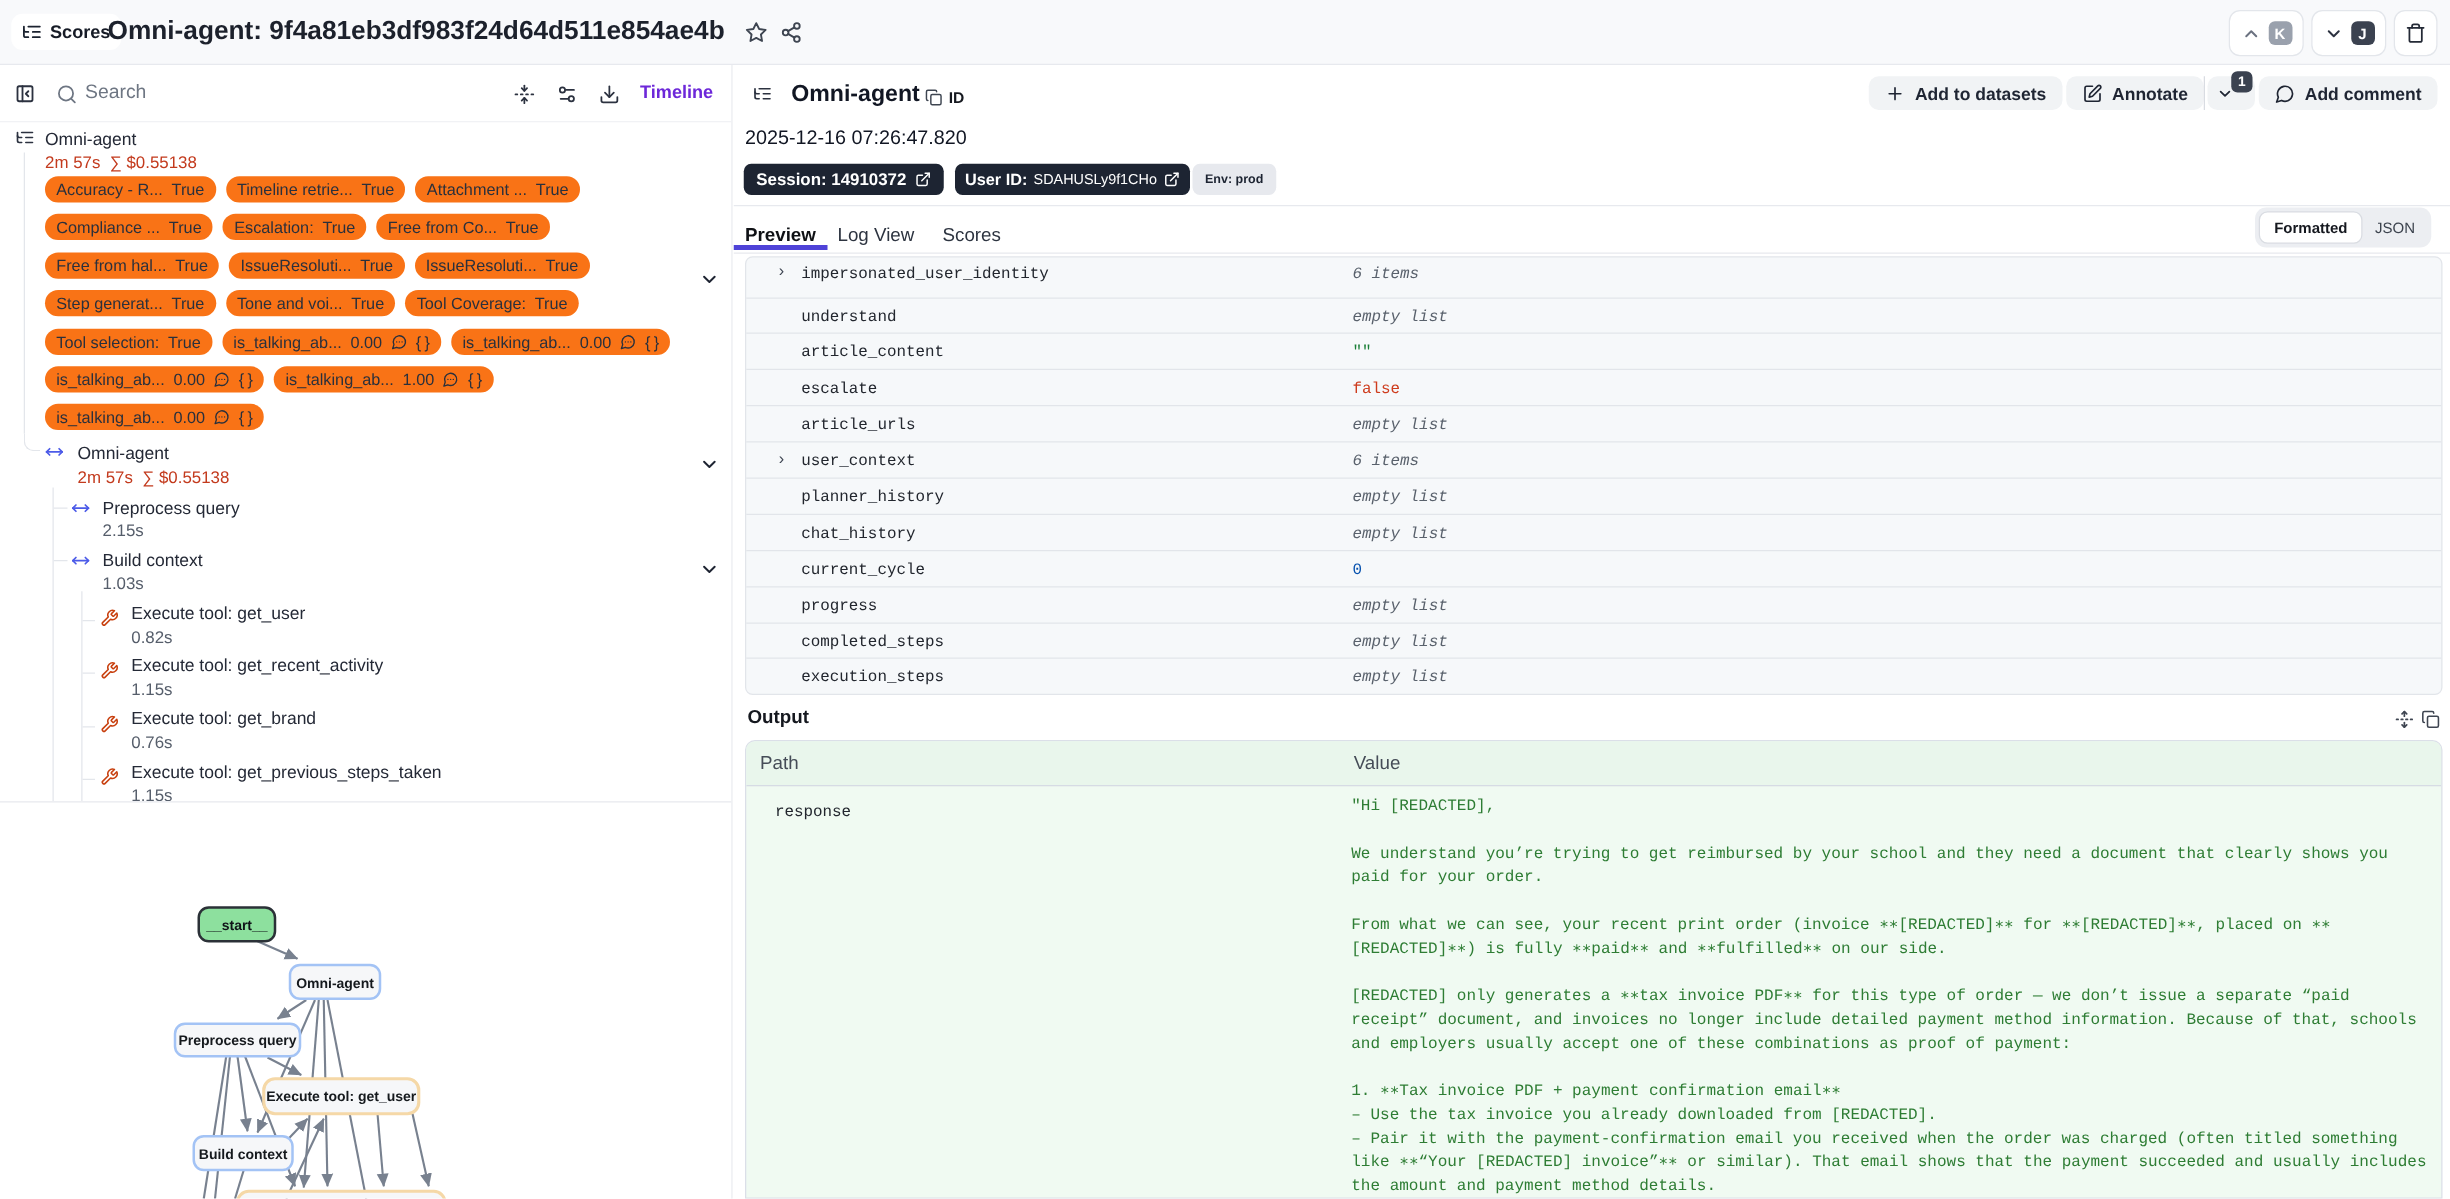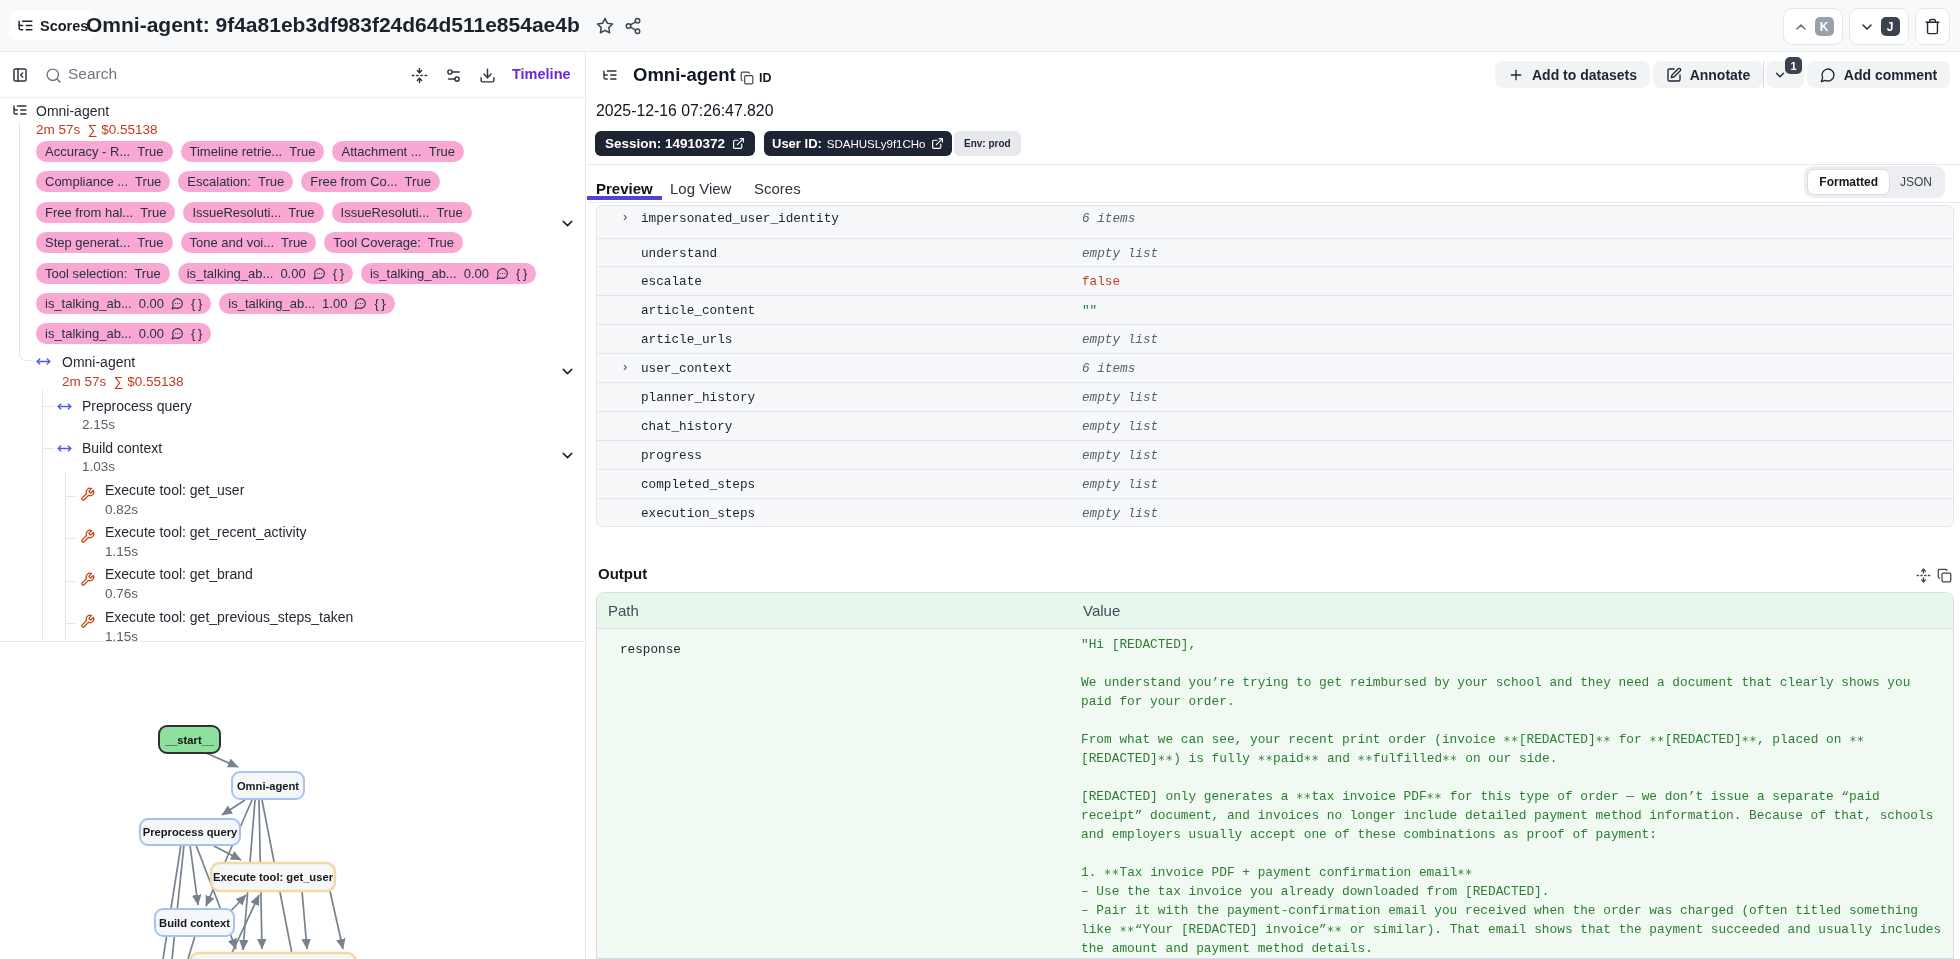--- a/index.html
+++ b/index.html
@@ -32,21 +32,21 @@
 #searchrow .ph { position:absolute; left:68px; top:13px; font-size:15.5px; color:#6e7683; }
 #timelinelbl { position:absolute; left:512px; top:14px; font-size:14.5px; font-weight:700; color:#6d28d9; }
 
 
 #tree { position:absolute; left:0; top:46px; width:585px; height:543px; overflow:hidden; background:#fff; }
 .tname { position:absolute; font-size:14px; color:#242936; white-space:nowrap; }
 .tdur { position:absolute; font-size:13.5px; color:#565e6b; white-space:nowrap; }
 .tred { position:absolute; font-size:13.5px; color:#c33a1d; white-space:nowrap; }
 .gline { position:absolute; background:#e3e6eb; }
 .chiprow { position:absolute; display:flex; gap:8px; }
-.chip { height:21px; background:#f9a8d4; border-radius:10.5px; display:flex; align-items:center;
+.chip { height:21px; background:#f97316; border-radius:10.5px; display:flex; align-items:center;
   padding:0 9px; font-size:13px; color:#2a303c; white-space:nowrap; gap:7px; }
 .chip svg { flex:0 0 auto; }
 
 
 #graph { position:absolute; left:0; top:589px; width:585px; height:318px; border-top:1px solid #e7e9ee; background:#fff; }
 
 
 #rtitle { position:absolute; left:46px; top:12px; font-size:18.5px; font-weight:700; color:#111623; }
 #rdate { position:absolute; left:9px; top:50px; font-size:15.8px; color:#111623; }
 .darkchip { position:absolute; top:79px; height:25px; background:#1d2432; border-radius:6px;
@@ -498,43 +498,47 @@
       <div class="prow">
           <span class="chev">›</span>
           <span class="k">impersonated_user_identity</span>
           <span class="v">6 items</span>
         </div>
       <div class="prow">
           <span class="k">understand</span>
           <span class="v">empty list</span>
         </div>
       <div class="prow">
+          <span class="k">article_content</span>
+          <span class="vg">""</span>
+        </div>
+      <div class="prow">
           <span class="k">escalate</span>
           <span class="vr">false</span>
-        </div>
-      <div class="prow">
-          <span class="k">article_content</span>
-          <span class="vg">""</span>
         </div>
       <div class="prow">
           <span class="k">article_urls</span>
           <span class="v">empty list</span>
         </div>
       <div class="prow">
           <span class="chev">›</span>
           <span class="k">user_context</span>
           <span class="v">6 items</span>
         </div>
       <div class="prow">
           <span class="k">planner_history</span>
           <span class="v">empty list</span>
         </div>
       <div class="prow">
           <span class="k">chat_history</span>
           <span class="v">empty list</span>
+        </div>
+      <div class="prow">
+          <span class="k">current_cycle</span>
+          <span class="vb">0</span>
         </div>
       <div class="prow">
           <span class="k">progress</span>
           <span class="v">empty list</span>
         </div>
       <div class="prow">
           <span class="k">completed_steps</span>
           <span class="v">empty list</span>
         </div>
       <div class="prow">

